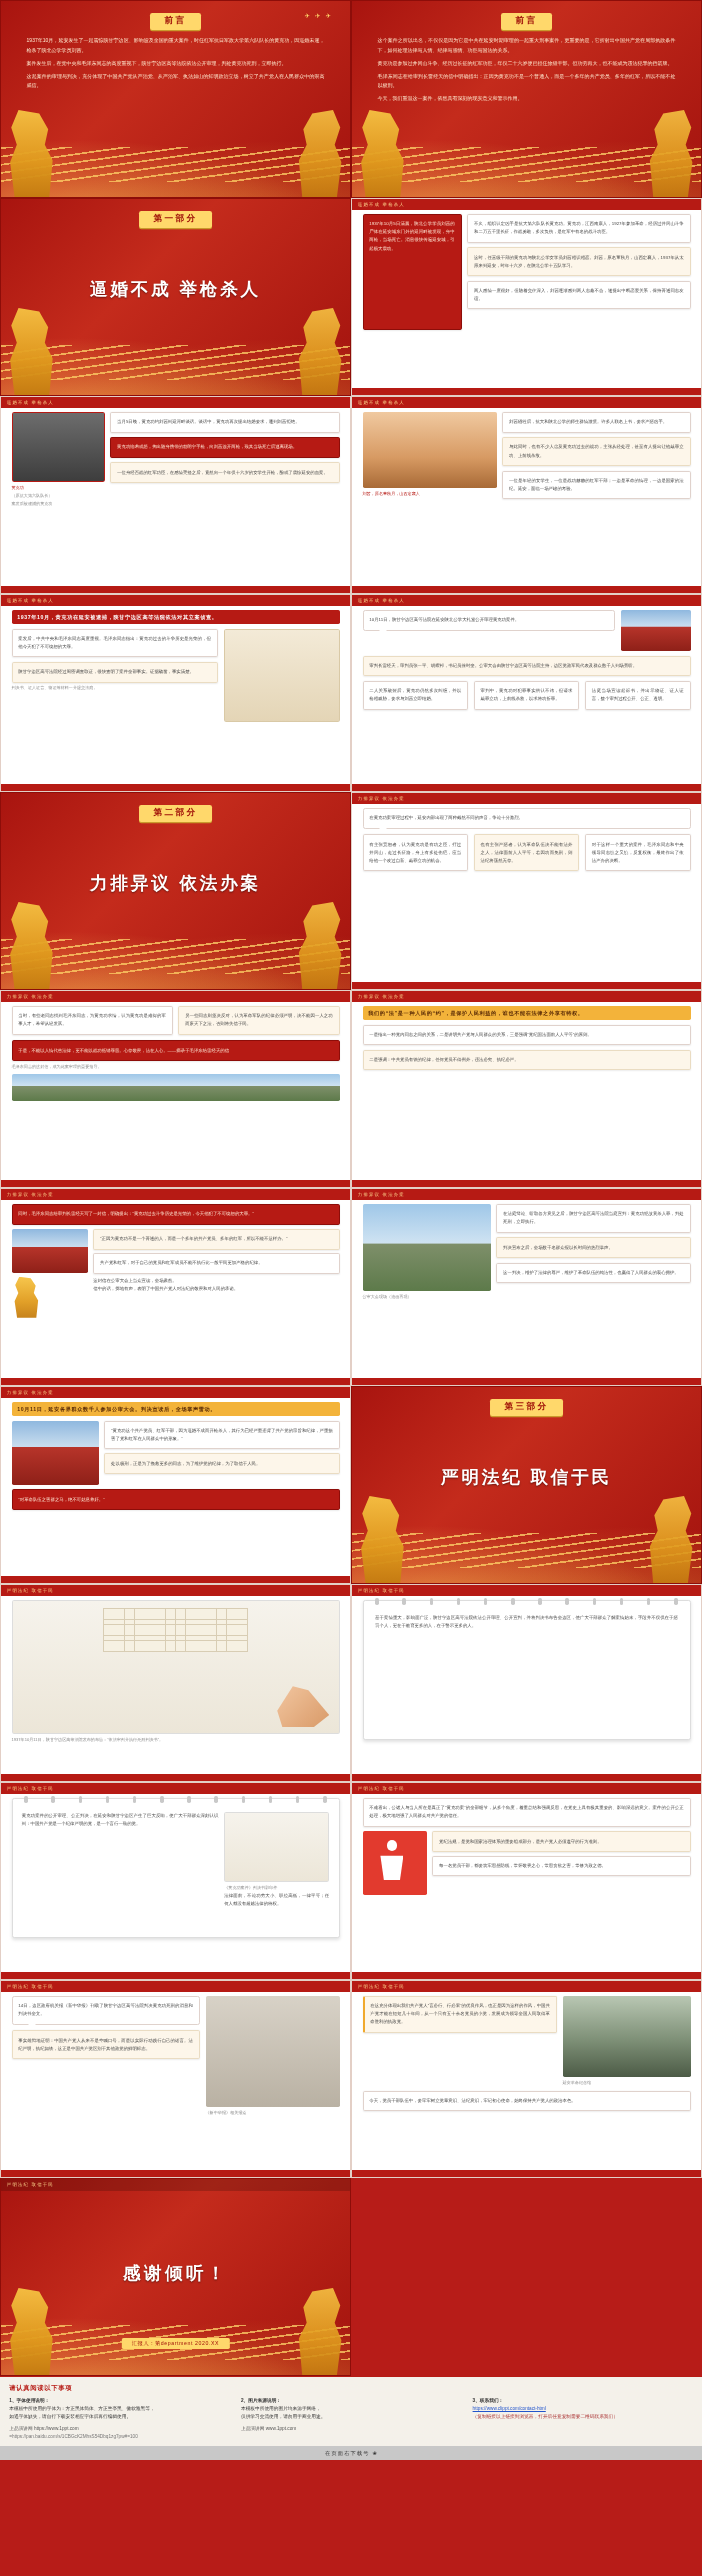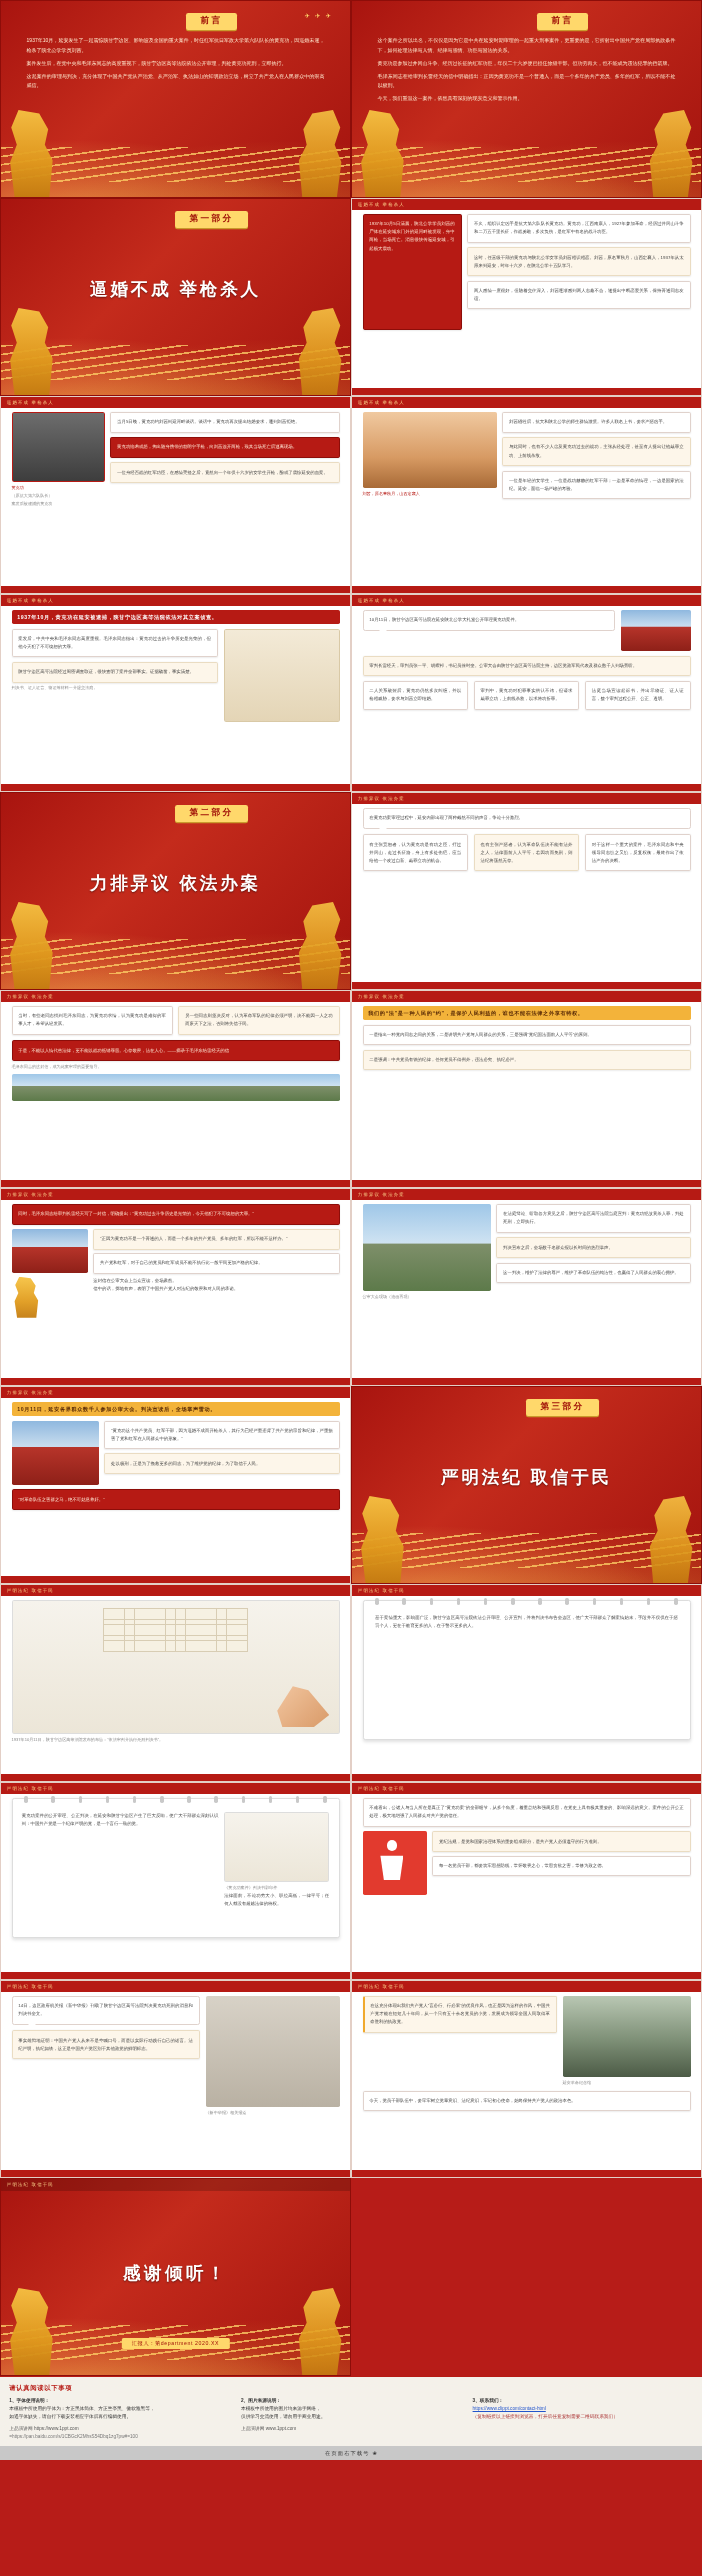--- a/index.html
+++ b/index.html
@@ -40,21 +40,21 @@
     background: repeating-linear-gradient(-8deg, rgba(255,214,110,.75) 0 1.7px, rgba(255,214,110,0) 1.7px 8.1px);
     z-index:0;
   }
   .birds{position:absolute;top:10.5px;right:17.5px;font-size:6.4px;color:#ffd76a;letter-spacing:1.7px;z-index:2;}
 
   
   .badge {
     position:absolute; top:11.6px; left:50%; transform:translateX(-50%);
     background:#ffd86b; color:#a01008; font-weight:bold; font-size:8.7px;
     padding:2.9px 15px; border-radius:2.3px; letter-spacing:2.3px;
-    box-shadow:0 1.2px 0 #c99a2c; z-index:4;margin-left:36px;
+    box-shadow:0 1.2px 0 #c99a2c; z-index:4;
   }
   .ctitle{
     position:absolute; top:46%; left:50%; transform:translate(-50%,-50%);
     font-size:17.5px; font-weight:bold; letter-spacing:2.9px; text-align:center;
     color:#fff; text-shadow:0 1.2px 1.7px rgba(0,0,0,.45); z-index:4; white-space:nowrap;
   }
   .intro-text{
     position:absolute; top:35px; left:25.6px; right:25.6px;
     font-size:5px; line-height:1.9; color:#ffe9cf; text-align:justify; z-index:4;
   }

